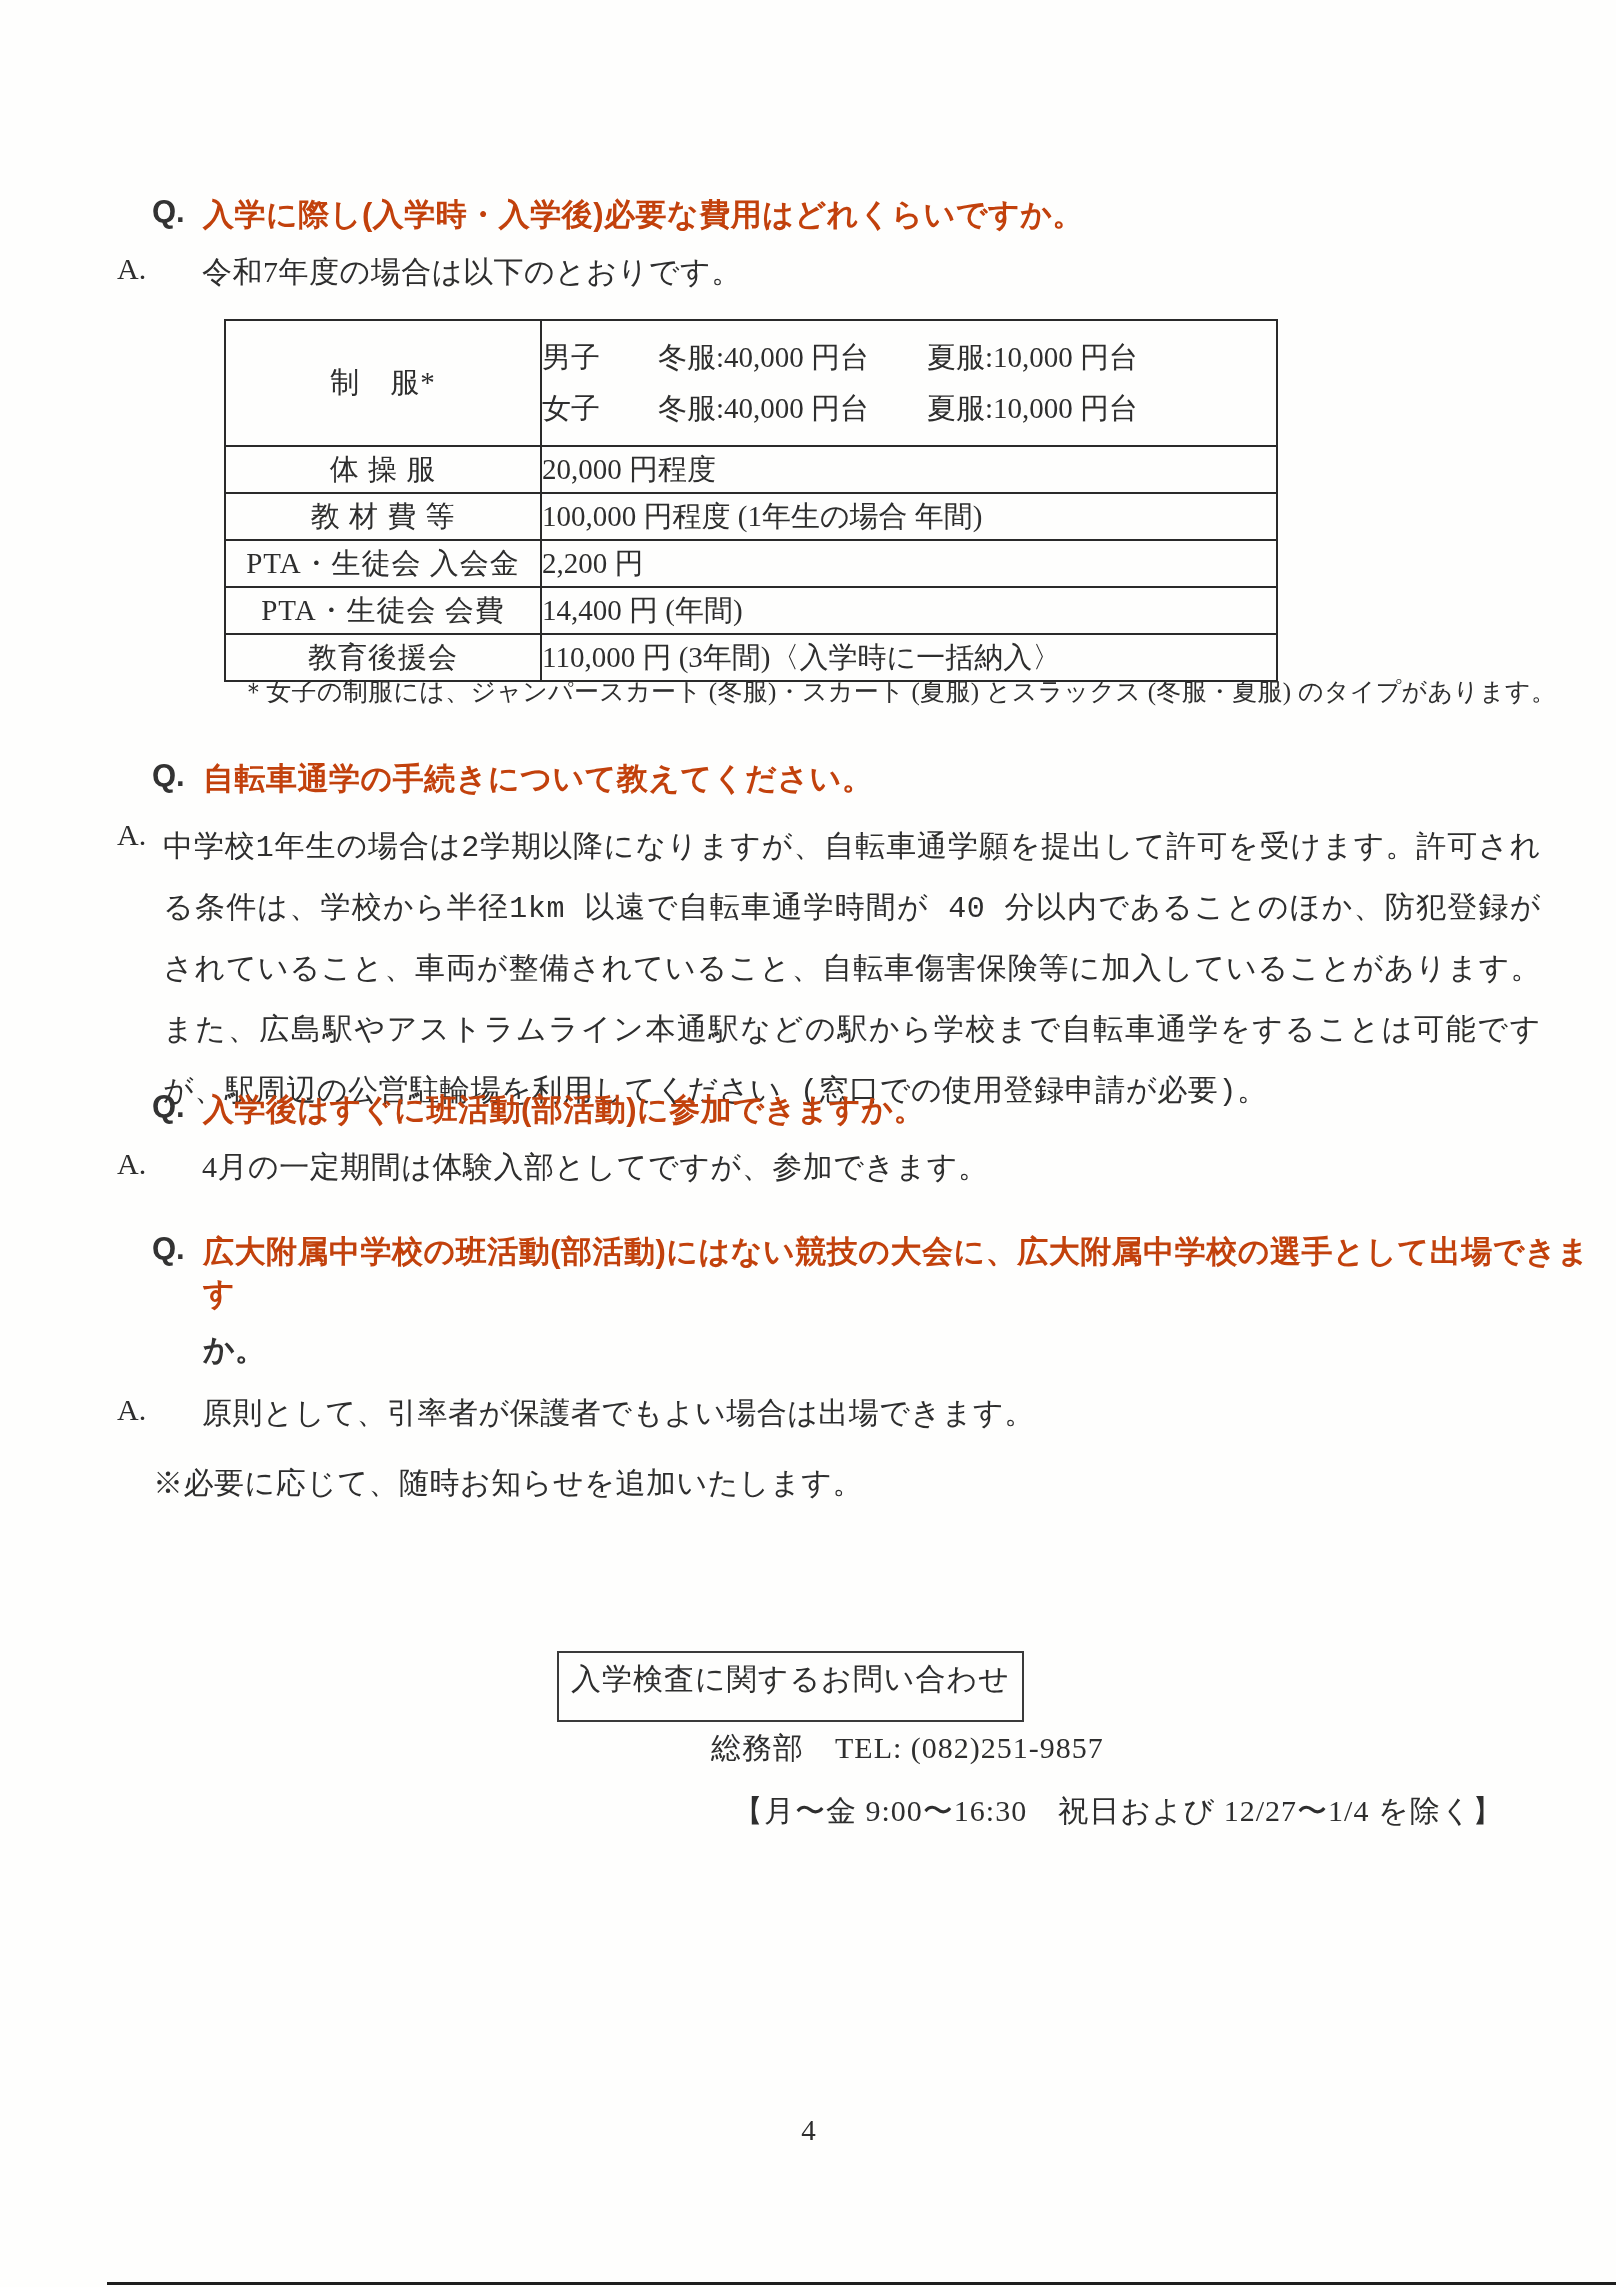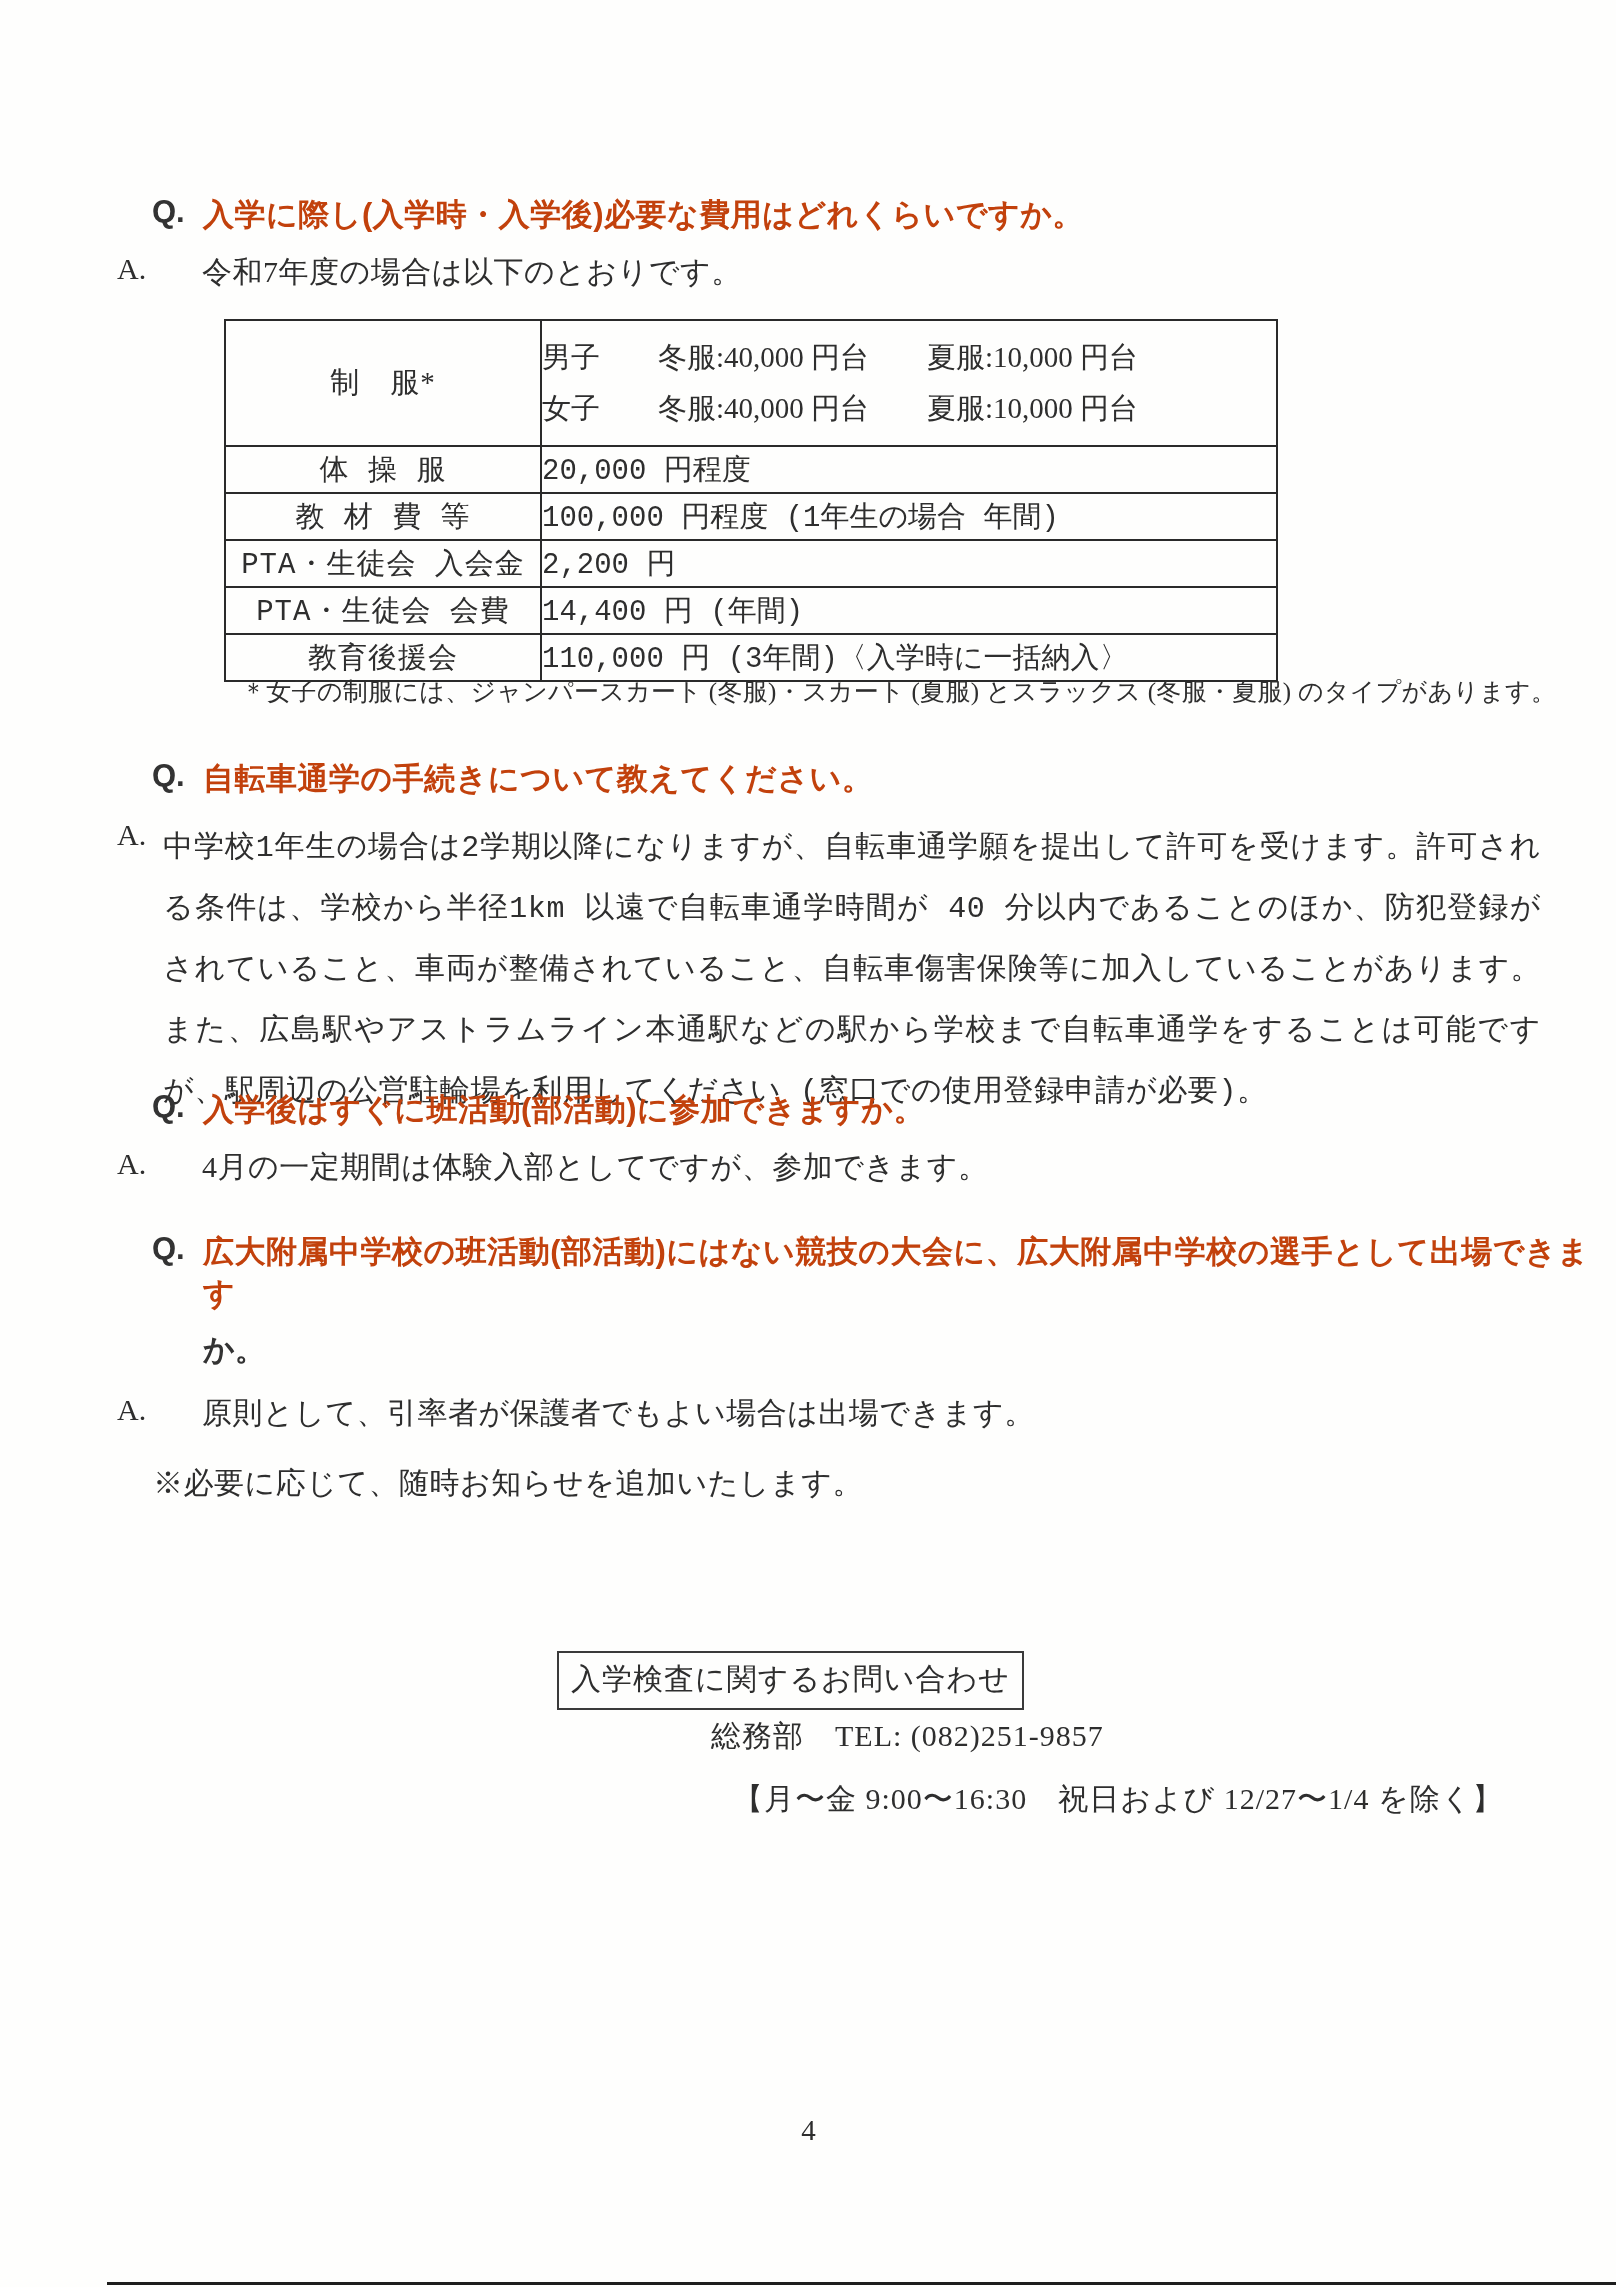--- a/index.html
+++ b/index.html
@@ -44,42 +44,42 @@
   table.fee td {
     border: 2px solid #2a2a2a;
     vertical-align: middle;
     padding: 0;
   }
   td.fee-label {
     width: 314px; text-align: center;
     letter-spacing: 1px;
   }
   td.fee-value { width: 734px; padding-left: 26px; }
-  tr.row-single { height: 47px; font-family: Liberation Mono, monospace; }
+  tr.row-single { height: 47px; }
   tr.row-double { height: 126px; }
   .fee-value-line { line-height: 51px; white-space: nowrap; }
 
   .footnote { font-size: 25px; letter-spacing: 0.3px; }
 
   .para {
     width: 1378px;
     font-size: 30px;
     line-height: 61px;
     text-align: justify;
     letter-spacing: 0.6px;
     font-family: Liberation Mono, monospace;
   }
 
   .note-line { font-size: 30px; letter-spacing: 0.5px; }
 
   
   .contact-box {
     display: inline-block;
     border: 2px solid #3a3a3a;
-    padding: 6px 12px 8px 12px;
+    padding: 6px 12px 20px 12px;
     font-size: 30px;
     letter-spacing: 1px;
   }
   .contact-text { font-size: 30px; letter-spacing: 1px; white-space: nowrap; }
 
   .page-number { width: 100%; text-align: center; font-size: 29px; }
 
   .scan-bottom-line {
     position: absolute; left: 107px; right: 0; bottom: 3px;
     height: 3px; background: #1d1d1d;

